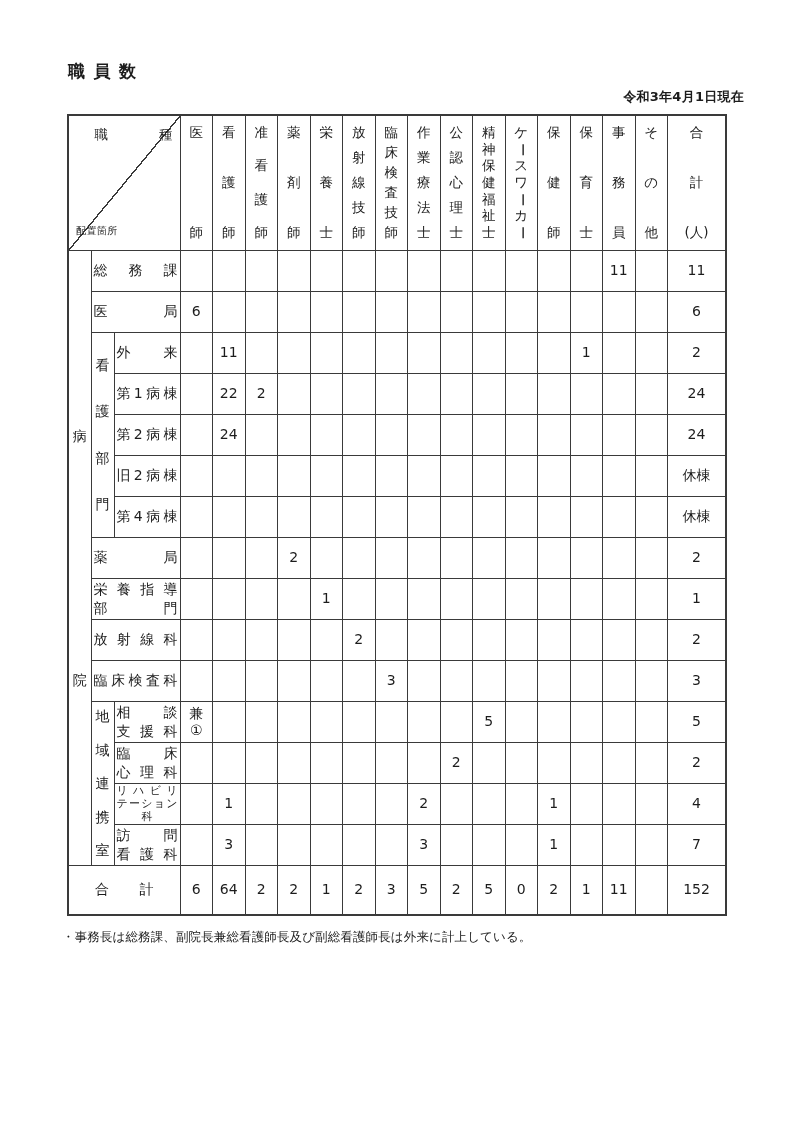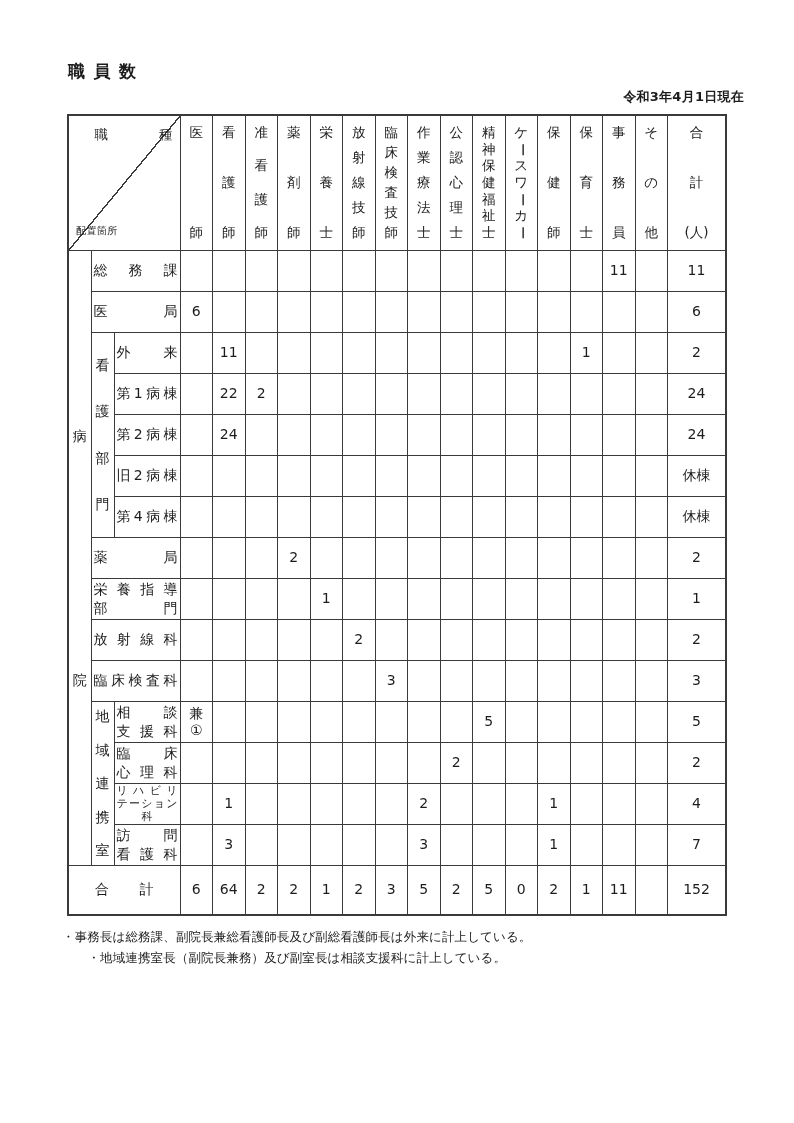--- a/index.html
+++ b/index.html
@@ -678,15 +678,14 @@
           <td class="v">2</td>
           <td class="v">1</td>
           <td class="v">11</td>
           <td class="v"></td>
           <td class="v">152</td>
         </tr>
       </tbody>
     </table>
   <div class="footnotes">
     <div>・事務長は総務課、副院長兼総看護師長及び副総看護師長は外来に計上している。</div>
-    <div>・地域連携室長（副院長兼務）及び副室長は相談支援科に計上している。</div>
   </div>
 </div>
 
 </body></html>

